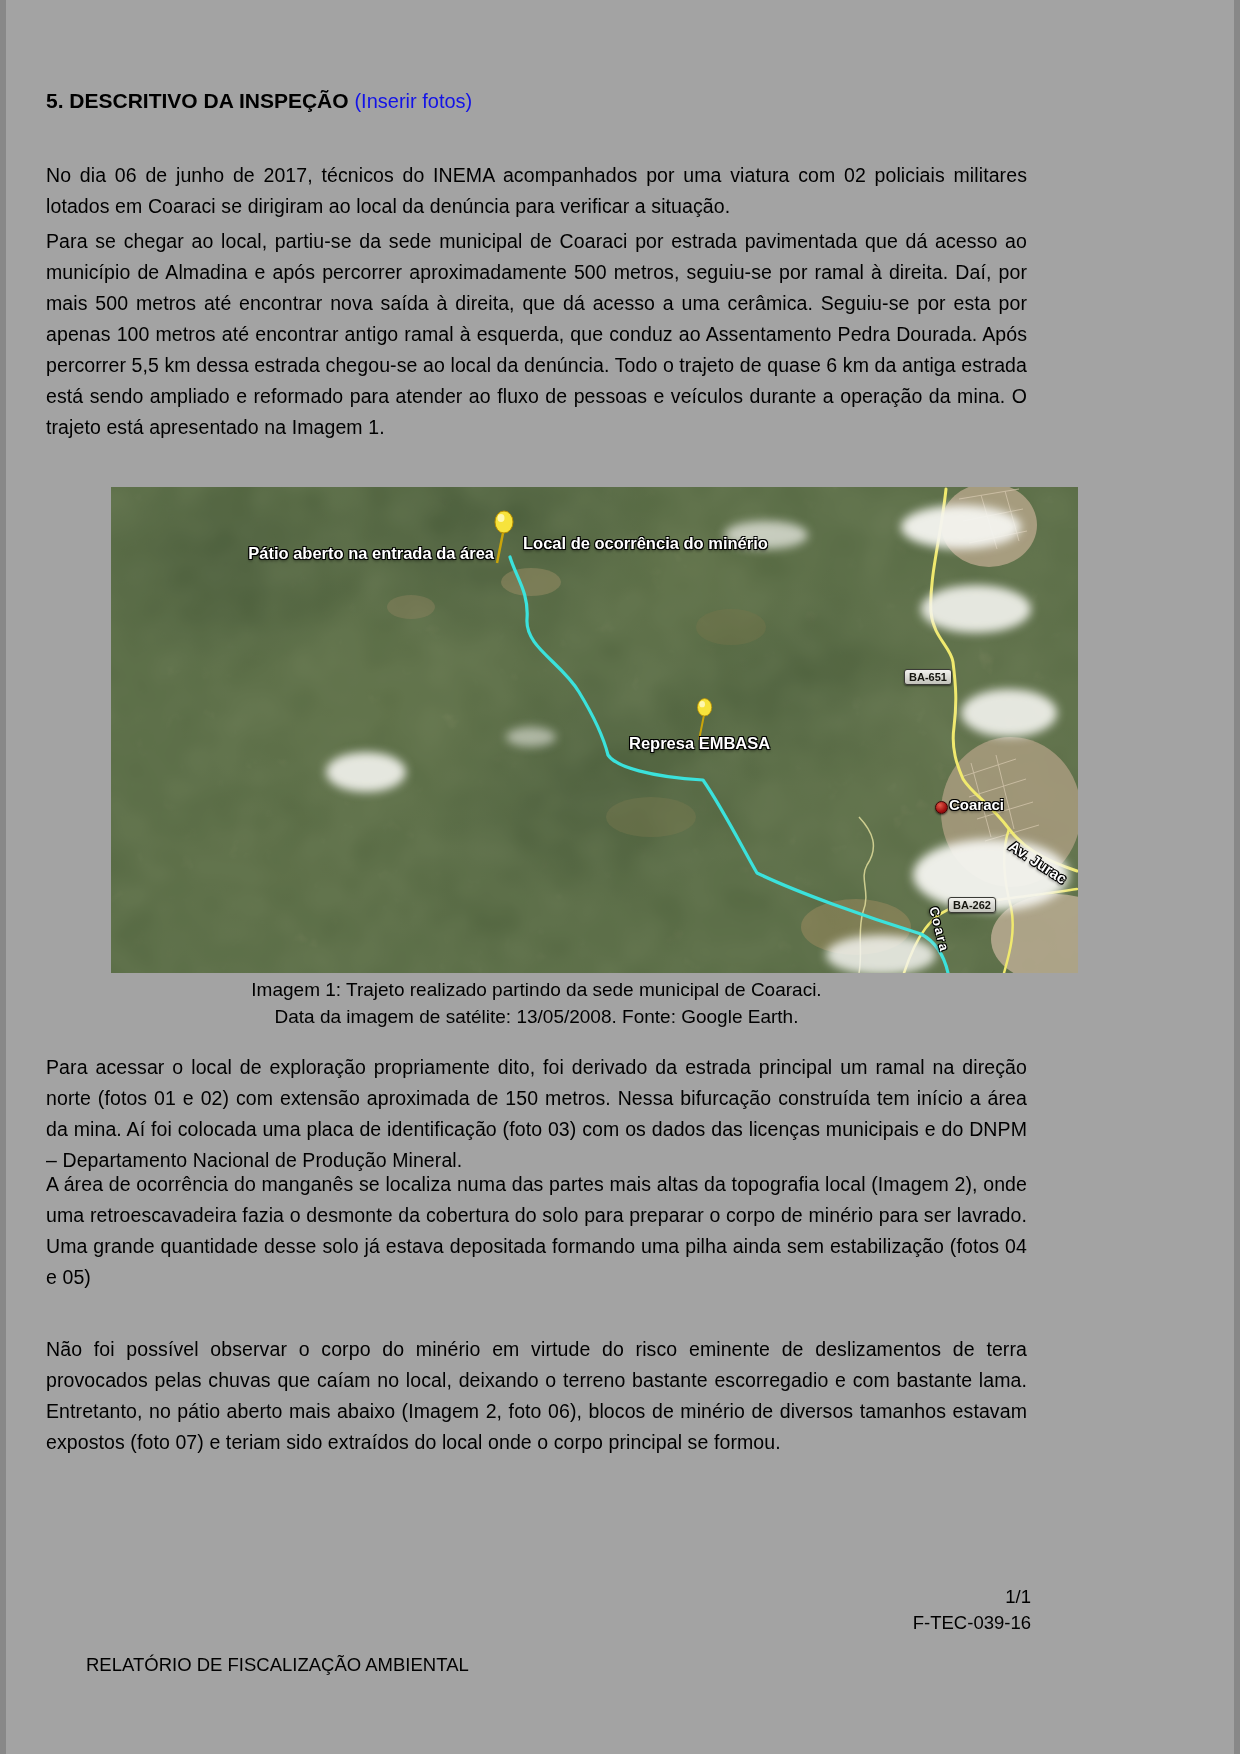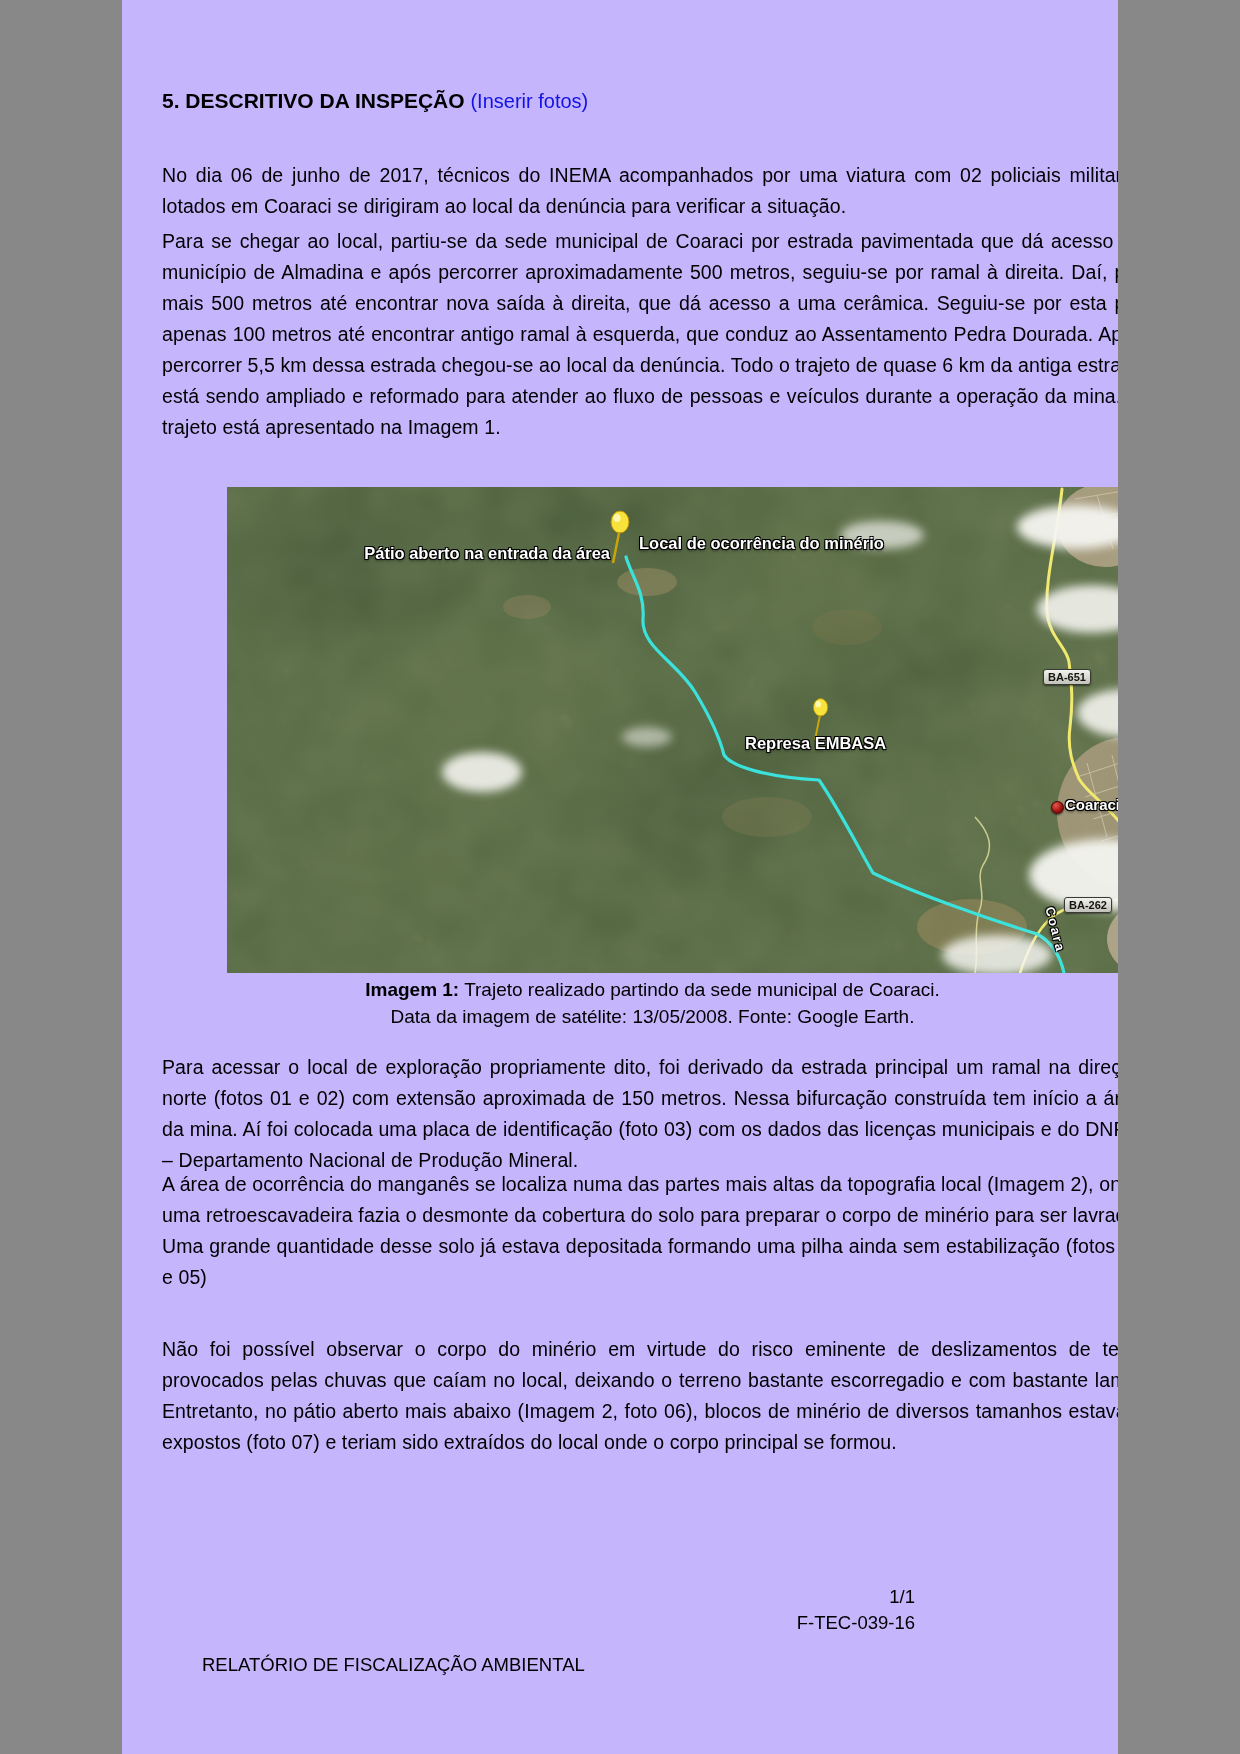--- a/index.html
+++ b/index.html
@@ -1,17 +1,17 @@
 <!DOCTYPE html>
 <html><head>
 <meta charset="utf-8">
 <style>
   html,body{margin:0;padding:0;background:#888;}
   .page{
-    position:relative;width:996px;height:1754px;background:#c4b5fd;
+    position:relative;width:1228px;height:1754px;background:#a3a3a3;
     font-family:"Liberation Sans", sans-serif;color:#000;margin:0 auto;overflow:hidden;
   }
   .h1{position:absolute;left:40px;top:89px;width:1000px;font-size:21px;font-weight:bold;}
   .h1 .note{font-weight:normal;color:#1212e8;font-size:20px;}
   .para{
     position:absolute;left:40px;width:981px;font-size:19.5px;line-height:31px;
     text-align:justify;letter-spacing:0.1px;
   }
   .p1{top:160px;}
   .p2{top:226px;}
@@ -43,33 +43,33 @@
   .lbl-local{left:412px;top:47px;}
   .lbl-represa{left:518px;top:247px;}
   .lbl-coaraci{left:838px;top:309px;font-size:15px;}
   .lbl-av{left:904px;top:350px;transform:rotate(33deg);transform-origin:left top;font-size:15px;}
   .lbl-rio{left:830px;top:418px;transform:rotate(76deg);transform-origin:left top;font-size:13px;letter-spacing:2px;}
   .badge{
     position:absolute;background:linear-gradient(#f2f2ee,#c2c2ba);border:1px solid #3a3a35;
     border-radius:3px;color:#15150f;font-size:11px;font-weight:bold;padding:0 4px;line-height:14px;
     box-shadow:0 1px 2px rgba(0,0,0,.5);
   }
-  .badge-651{left:816px;top:182px;}
+  .badge-651{left:793px;top:182px;}
   .badge-262{left:837px;top:410px;text-align:center;}
   .pin{position:absolute;}
   .pinA{left:378px;top:22px;}
   .pinB{left:580px;top:210px;}
   .citydot{
     position:absolute;left:824px;top:314px;width:11px;height:11px;border-radius:50%;
     background:radial-gradient(circle at 35% 30%, #e25a4a, #a01010 60%, #6d0707);
     border:1px solid #3c0404;box-shadow:0 1px 2px rgba(0,0,0,.6);
   }
 
   .caption{position:absolute;left:40px;top:976px;width:981px;text-align:center;font-size:19px;line-height:27px;}
-  .caption b{font-weight:bold;}
+  .caption b{font-weight:normal;}
 
   .footer-left{position:absolute;left:80px;top:1610px;font-size:18.5px;margin-top:44px;}
   .footer-right{position:absolute;right:203px;top:1584px;font-size:18.5px;text-align:right;line-height:26px;}
 </style>
 </head>
 <body>
 
 <div class="page">
 
   <div class="h1">

